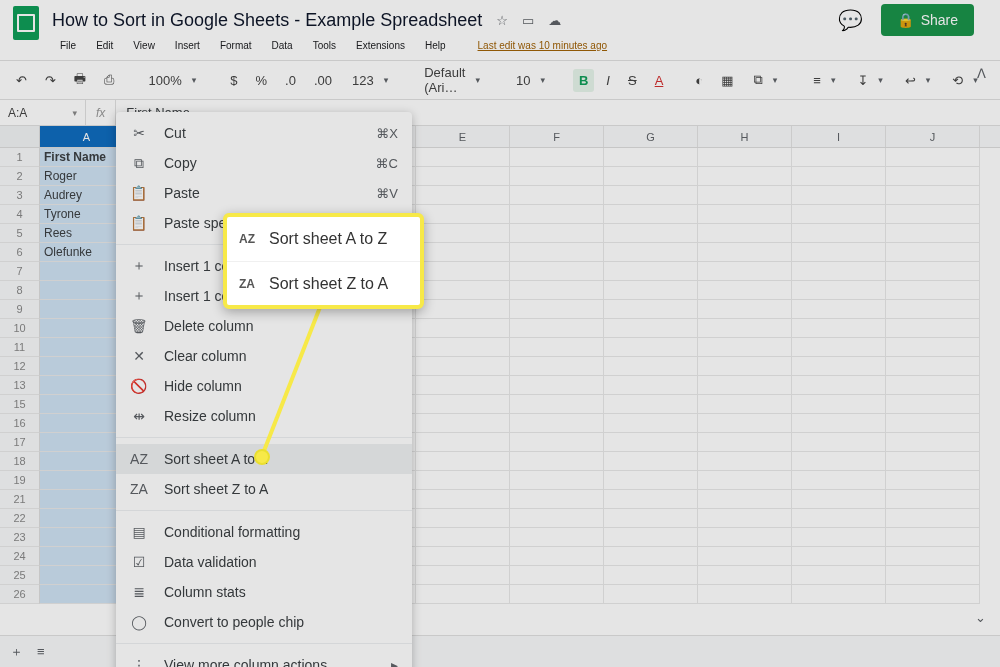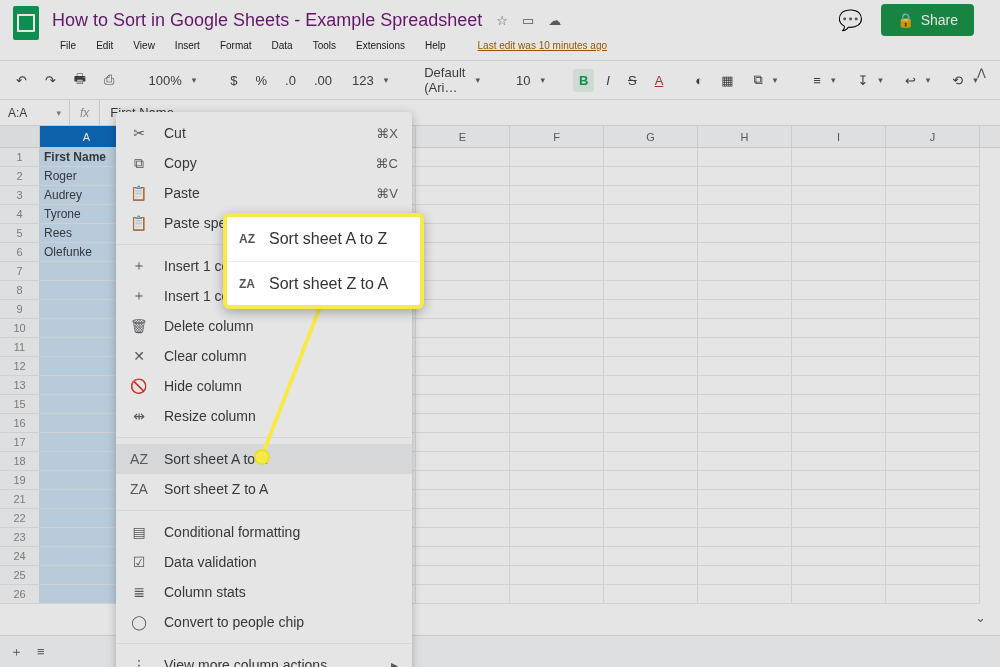--- a/index.html
+++ b/index.html
@@ -3,36 +3,36 @@
 <meta charset="utf-8">
 <style>
   * { box-sizing: border-box; margin: 0; padding: 0; }
   html, body { width: 1000px; height: 667px; overflow: hidden; font-family: Arial, sans-serif; font-size: 13px; background: #fff; color: #3c4043; }
   .dim-overlay { position: absolute; inset: 0; background: rgba(0,0,0,0.10); pointer-events: none; z-index: 50; }
   .app { position: relative; width: 1000px; height: 667px; background: #fff; }
   .titlebar { display: flex; align-items: center; padding: 8px 12px 0 6px; height: 32px; }
   .logo { width: 40px; height: 40px; display: flex; align-items: center; justify-content: center; margin-top: 6px; }
   .logo-inner { width: 26px; height: 34px; background: #0f9d58; border-radius: 2px; display:flex; align-items:center; justify-content:center; }
   .logo-inner::after { content:''; width: 14px; height: 14px; border: 2px solid #fff; border-radius: 1px; }
-  .doc-title { font-size: 18px; color: #701a75; margin-left: 6px; }
+  .doc-title { font-size: 18px; color: #0f172a; margin-left: 6px; }
   .title-icons { display: flex; gap: 14px; margin-left: 14px; align-items: center; color: #5f6368; }
   .spacer { flex: 1; }
   .top-right { display: flex; align-items: center; gap: 18px; padding-right: 14px; }
   .share-btn { background: #1a934a; color: #fff; border-radius: 4px; padding: 8px 16px; display: flex; align-items: center; gap: 6px; font-size: 14px; font-weight: 500; }
   .menubar { display: flex; align-items: center; padding: 4px 0 6px 52px; gap: 4px; font-size: 10px; color: #202124; height: 28px; }
   .menubar span { padding: 4px 8px; }
   .last-edit { color: #a16207; text-decoration: underline; margin-left: 12px; }
   .toolbar { height: 40px; border-top: 1px solid #e0e0e0; border-bottom: 1px solid #e0e0e0; display: flex; align-items: center; padding: 0 10px; gap: 6px; font-size: 13px; color: #444; }
   .tb-sep { width: 1px; height: 22px; background: #e0e0e0; margin: 0 4px; }
   .tb-item { padding: 4px 6px; display: flex; align-items: center; gap: 2px; }
   .tb-drop { padding: 4px 8px; border-radius: 2px; display:flex; align-items:center; gap:6px; }
   .tb-drop::after { content:'▾'; font-size: 9px; color:#5f6368; margin-left:4px; }
   .bold-on { color: #0f9d58; font-weight: bold; background: #e6f4ea; border-radius: 3px; }
   .namebox-row { display: flex; align-items: center; height: 26px; border-bottom: 1px solid #e0e0e0; }
-  .namebox { width: 70px; padding: 0 8px; font-size: 12px; color: #444; border-right: 1px solid #e0e0e0; height: 100%; display:flex; align-items:center; justify-content:space-between; }
+  .namebox { width: 86px; padding: 0 8px; font-size: 12px; color: #444; border-right: 1px solid #e0e0e0; height: 100%; display:flex; align-items:center; justify-content:space-between; }
   .fx { padding: 0 10px; color: #999; font-style: italic; border-right: 1px solid #e0e0e0; height:100%; display:flex; align-items:center; font-size:12px; }
   .formula-val { padding: 0 10px; font-size: 13px; }
   .grid-wrap { position: relative; height: 530px; overflow: hidden; }
   .col-headers { display: flex; height: 22px; background: #f8f9fa; border-bottom: 1px solid #ddd; }
   .corner { width: 40px; border-right: 1px solid #ddd; background:#f1f3f4; }
   .col-h { flex: 0 0 94px; text-align: center; font-size: 11px; color: #5f6368; border-right: 1px solid #e3e3e3; line-height: 22px; background:#f8f9fa; }
   .col-h.sel { background: #0f6cbf; color: #fff; }
   .rows { }
   .row { display: flex; height: 19px; }
   .row-h { width: 40px; text-align: center; font-size: 11px; color: #888; border-right: 1px solid #ddd; border-bottom: 1px solid #e8e8e8; background:#f8f9fa; line-height: 19px; }

